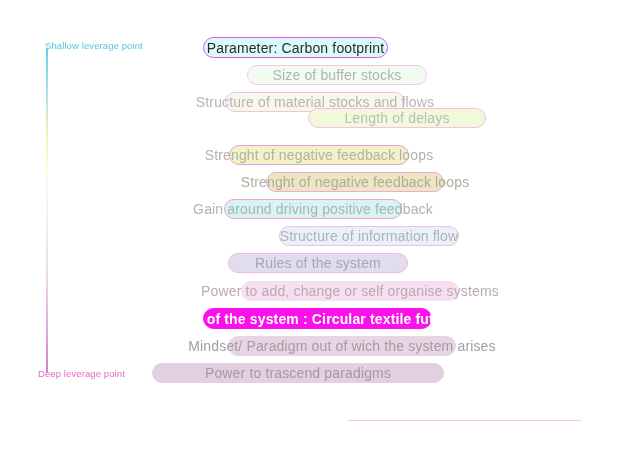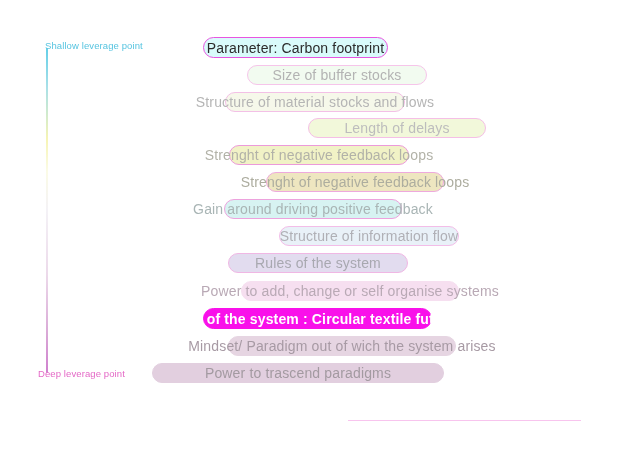--- a/index.html
+++ b/index.html
@@ -111,21 +111,21 @@
   <div id="axis-line"></div>
 
   <div class="axis-label" id="label-shallow">Shallow leverage point</div>
 
   <div class="axis-label" id="label-deep">Deep leverage point</div>
 
   <div id="pill-stack">
       <div class="pill first" style="left: 203px; top: 37px; width: 185px; background: rgb(217, 251, 251); border-color: rgb(232, 85, 224); border-width: 1.6px; color: rgb(43, 43, 43);">Parameter: Carbon footprint</div>
       <div class="pill" style="left: 247px; top: 65px; width: 180px; background: rgb(242, 251, 240); border-color: rgb(246, 197, 234); border-width: 1px; color: rgb(179, 179, 179);">Size of buffer stocks</div>
       <div class="pill" style="left: 217px; top: 92px; width: 180px; background: rgb(246, 248, 234); border-color: rgb(243, 192, 230); border-width: 1px; color: rgb(181, 181, 181); margin-left: 8px;">Structure of material stocks and flows</div>
-      <div class="pill" style="left: 308px; top: 118px; width: 178px; background: rgb(242, 248, 218); border-color: rgb(245, 191, 230); border-width: 1px; color: rgb(189, 189, 189);">Length of delays</div>
+      <div class="pill" style="left: 308px; top: 108px; width: 178px; background: rgb(242, 248, 218); border-color: rgb(245, 191, 230); border-width: 1px; color: rgb(189, 189, 189);">Length of delays</div>
       <div class="pill" style="left: 229px; top: 145px; width: 180px; background: rgb(241, 242, 198); border-color: rgb(236, 154, 218); border-width: 1px; color: rgb(178, 178, 168);">Strenght of negative feedback loops</div>
       <div class="pill" style="left: 266px; top: 172px; width: 178px; background: rgb(238, 230, 192); border-color: rgb(238, 169, 221); border-width: 1px; color: rgb(173, 173, 159);">Strenght of negative feedback loops</div>
       <div class="pill" style="left: 224px; top: 199px; width: 178px; background: rgb(215, 243, 242); border-color: rgb(237, 162, 221); border-width: 1px; color: rgb(169, 181, 181);">Gain around driving positive feedback</div>
       <div class="pill" style="left: 279px; top: 226px; width: 180px; background: rgb(233, 241, 248); border-color: rgb(243, 189, 232); border-width: 1px; color: rgb(176, 176, 182);">Structure of information flow</div>
       <div class="pill" style="left: 228px; top: 253px; width: 180px; background: rgb(226, 220, 239); border-color: rgb(240, 183, 228); border-width: 1px; color: rgb(168, 168, 176);">Rules of the system</div>
       <div class="pill" style="left: 241px; top: 281px; width: 218px; background: rgb(246, 223, 240); border-color: rgb(246, 223, 240); border-width: 1px; color: rgb(185, 169, 181);">Power to add, change or self organise systems</div>
       <div class="pill highlight" style="left: 203px; top: 308px; width: 229px; background: rgb(249, 16, 234); border-color: rgb(249, 16, 234); border-width: 1px; color: rgb(255, 255, 255);">Goal of the system : Circular textile futures</div>
       <div class="pill" style="left: 228px; top: 336px; width: 228px; background: rgb(230, 213, 226); border-color: rgb(230, 213, 226); border-width: 1px; color: rgb(167, 154, 164);">Mindset/ Paradigm out of wich the system arises</div>
       <div class="pill" style="left: 152px; top: 363px; width: 292px; background: rgb(226, 207, 223); border-color: rgb(226, 207, 223); border-width: 1px; color: rgb(163, 154, 161);">Power to trascend paradigms</div>
     </div>

